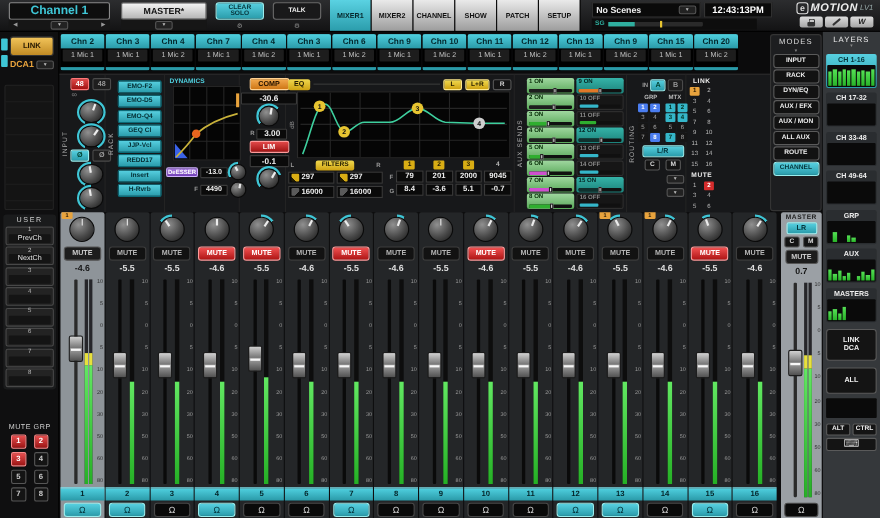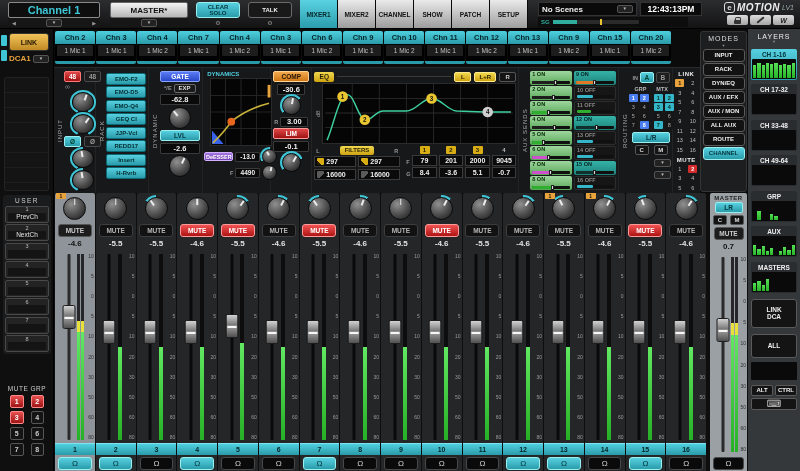--- a/index.html
+++ b/index.html
@@ -463,39 +463,20 @@
           <div class="rackslot">EMO-D5</div>
           <div class="rackslot">EMO-Q4</div>
           <div class="rackslot">GEQ Cl</div>
           <div class="rackslot">JJP-Vcl</div>
           <div class="rackslot">REDD17</div>
           <div class="rackslot">Insert</div>
           <div class="rackslot">H-Rvrb</div>
         </div>
     </div>
 
-    <div class="sec" style="width:56px">
-      <div class="vlabel">DYNAMIC</div>
-      <div class="col" style="gap:1.5px">
-        <div class="wbtn blue">GATE</div>
-        <div class="prow" style="gap:2px">
-          <span class="tinylbl">º/E</span>
-          <span class="expbtn">EXP</span>
-        </div>
-        <div class="valbox">-62.8</div>
-        <div class="knobw">
-            <div class="knob" style="--rot:-40deg"></div>
-          </div>
-        <div class="wbtn tealw">LVL</div>
-        <div class="valbox">-2.6</div>
-        <div class="knobw">
-            <div class="knob" style="--rot:25deg"></div>
-          </div>
-      </div>
-    </div>
 
     <div class="sec sec-graph" style="width:68px">
       <div class="col">
         <div class="gtitle">DYNAMICS</div>
         <svg class="dyn" viewBox="0 0 62 68">
           <line x1="15" y1="0" x2="15" y2="68" stroke="#262626" stroke-width="1"></line>
           <line x1="31" y1="0" x2="31" y2="68" stroke="#262626" stroke-width="1"></line>
           <line x1="47" y1="0" x2="47" y2="68" stroke="#262626" stroke-width="1"></line>
           <line x1="0" y1="17" x2="62" y2="17" stroke="#262626" stroke-width="1"></line>
           <line x1="0" y1="34" x2="62" y2="34" stroke="#262626" stroke-width="1"></line>
@@ -519,21 +500,21 @@
           <div class="knobw sm">
               <div class="knob" style="--rot:10deg"></div>
             </div>
         </div>
       </div>
     </div>
 
     <div class="sec" style="width:42px">
       <div class="col" style="gap:1.5px">
         <div class="wbtn orange" style="width:36px">COMP</div>
-        <div class="valbox" style="width:28px">-30.6</div>
+        <div class="valbox" style="width:51px">-30.6</div>
         <div class="knobw" style="width:19px;height:19px">
             <div class="ring" style="background:conic-gradient(from -130deg,#3fc6d6 0deg 180deg,transparent 180deg)"></div>
             <div class="knob" style="--rot:10deg"></div>
           </div>
         <div class="prow" style="gap:2px">
           <span class="tinylbl">R</span>
           <div class="valbox" style="width:28px;height:10px">3.00</div>
         </div>
         <div class="wbtn redw" style="width:36px">LIM</div>
         <div class="valbox" style="width:36px">-0.1</div>

